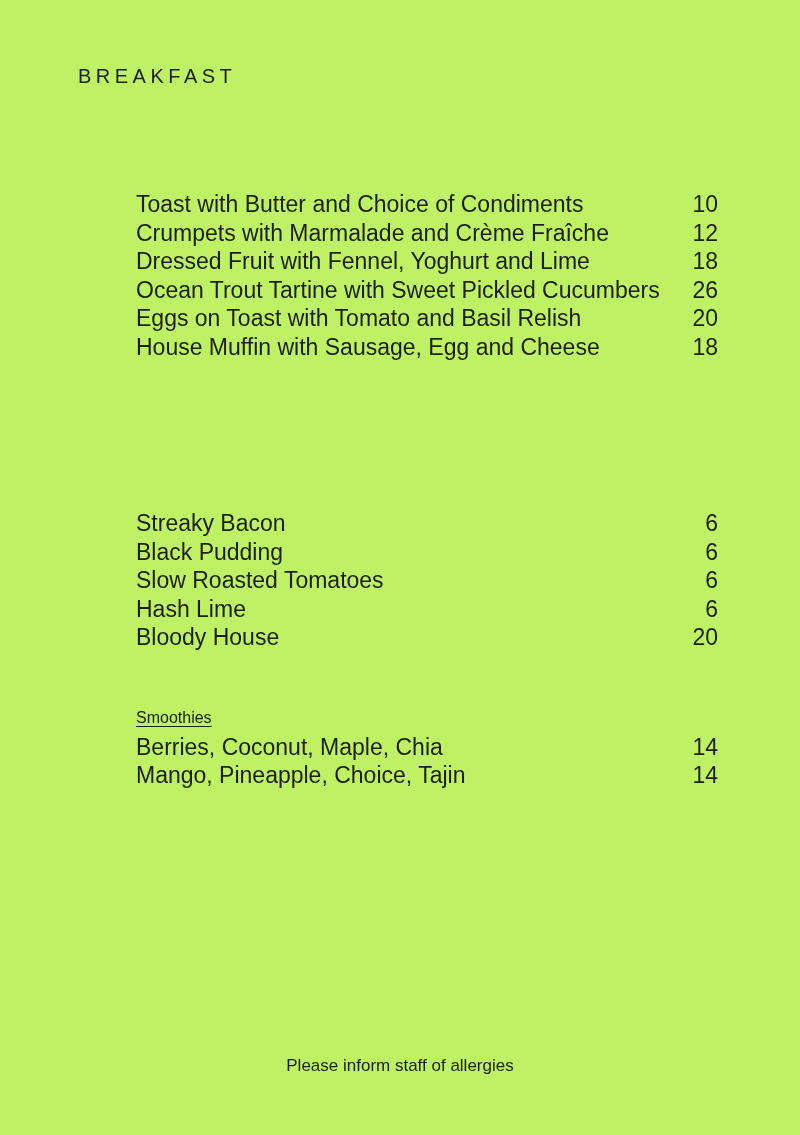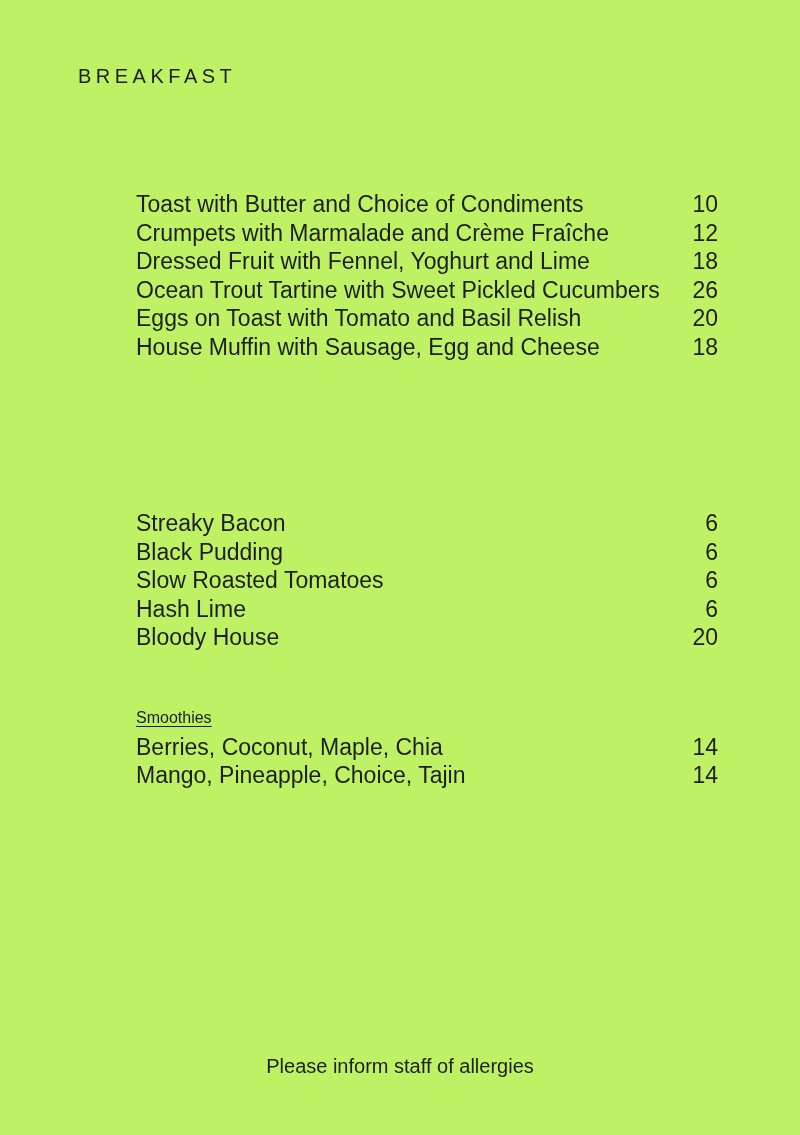--- a/index.html
+++ b/index.html
@@ -53,21 +53,21 @@
     line-height: 28.5px;
   }
   .item-label { white-space: nowrap; }
   .item-price { white-space: nowrap; }
   .footer-note {
     position: absolute;
     left: 0;
     top: 1052px;
     width: 800px;
     text-align: center;
-    font-size: 20px;
+    font-size: 17px;
     line-height: 28px;
   }
 </style>
 </head>
 <body>
 
 <div class="page">
 
   <h1 class="menu-title">BREAKFAST</h1>
 

